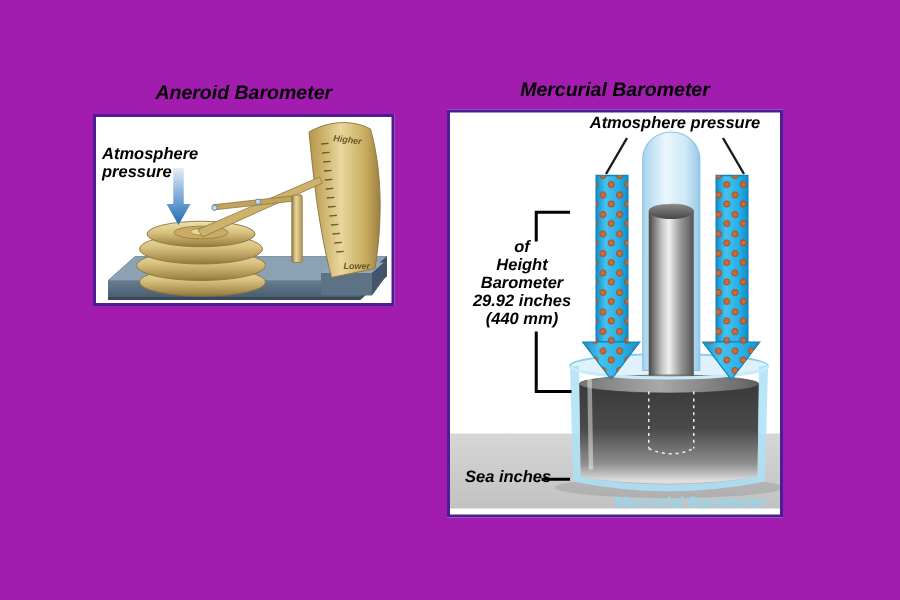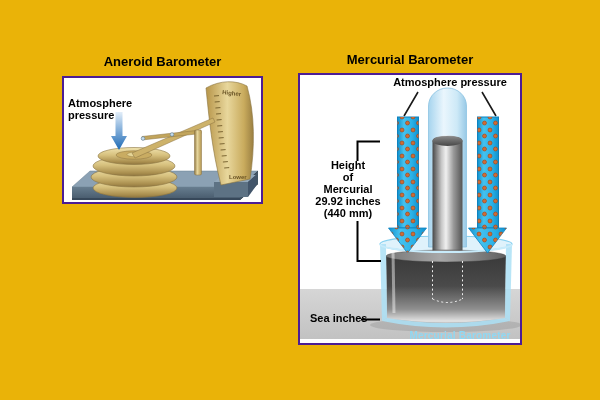--- a/index.html
+++ b/index.html
@@ -1,18 +1,18 @@
 <!DOCTYPE html>
 <html><head>
 <meta charset="utf-8">
 <style>
   html,body{margin:0;padding:0;background:#fff;}
   #canvas{
-    position:relative;width:600px;height:400px;background:#eab308;
-    font-family:"Liberation Sans","DejaVu Sans",sans-serif;overflow:hidden;
+    position:relative;width:600px;height:400px;background:#a21caf;
+    font-family:"Liberation Sans","DejaVu Sans",sans-serif;overflow:hidden;font-style:italic;
   }
   .fig-title{
     position:absolute;font-size:13px;font-weight:bold;color:#000;text-align:center;
   }
   .diagram-box{
     position:absolute;background:#fff;border:2px solid #4c1d95;box-sizing:border-box;
   }
   .lbl{position:absolute;font-size:11px;font-weight:bold;color:#000;line-height:11.5px;}
   .center{text-align:center;}
   #watermark{
@@ -221,23 +221,23 @@
         <path d="M80,66.5 L57.5,66.5 L57.5,86"></path>
         <path d="M57.5,146 L57.5,186 L81,186"></path>
       </g>
 
       <path d="M61,244.5 L80,244.5" stroke="#000" stroke-width="2"></path>
     </svg>
 
     <div class="lbl center" style="left:60px;top:2px;width:180px;">Atmosphere pressure</div>
 
     <div class="lbl center" style="left:8px;top:84px;width:80px;line-height:12px;">
+      <span class="hl-line">of</span>
       <span class="hl-line">Height</span>
-      <span class="hl-line">of</span>
-      <span class="hl-line">Mercurial</span>
+      <span class="hl-line">Barometer</span>
       <span class="hl-line">29.92 inches</span>
       <span class="hl-line">(440 mm)</span>
     </div>
 
     <div class="lbl" style="left:10px;top:238px;">Sea inches</div>
 
     <div id="watermark" style="left:100px;top:255px;width:120px;">Mercurial Barometer</div>
   </div>
 
 </div>

